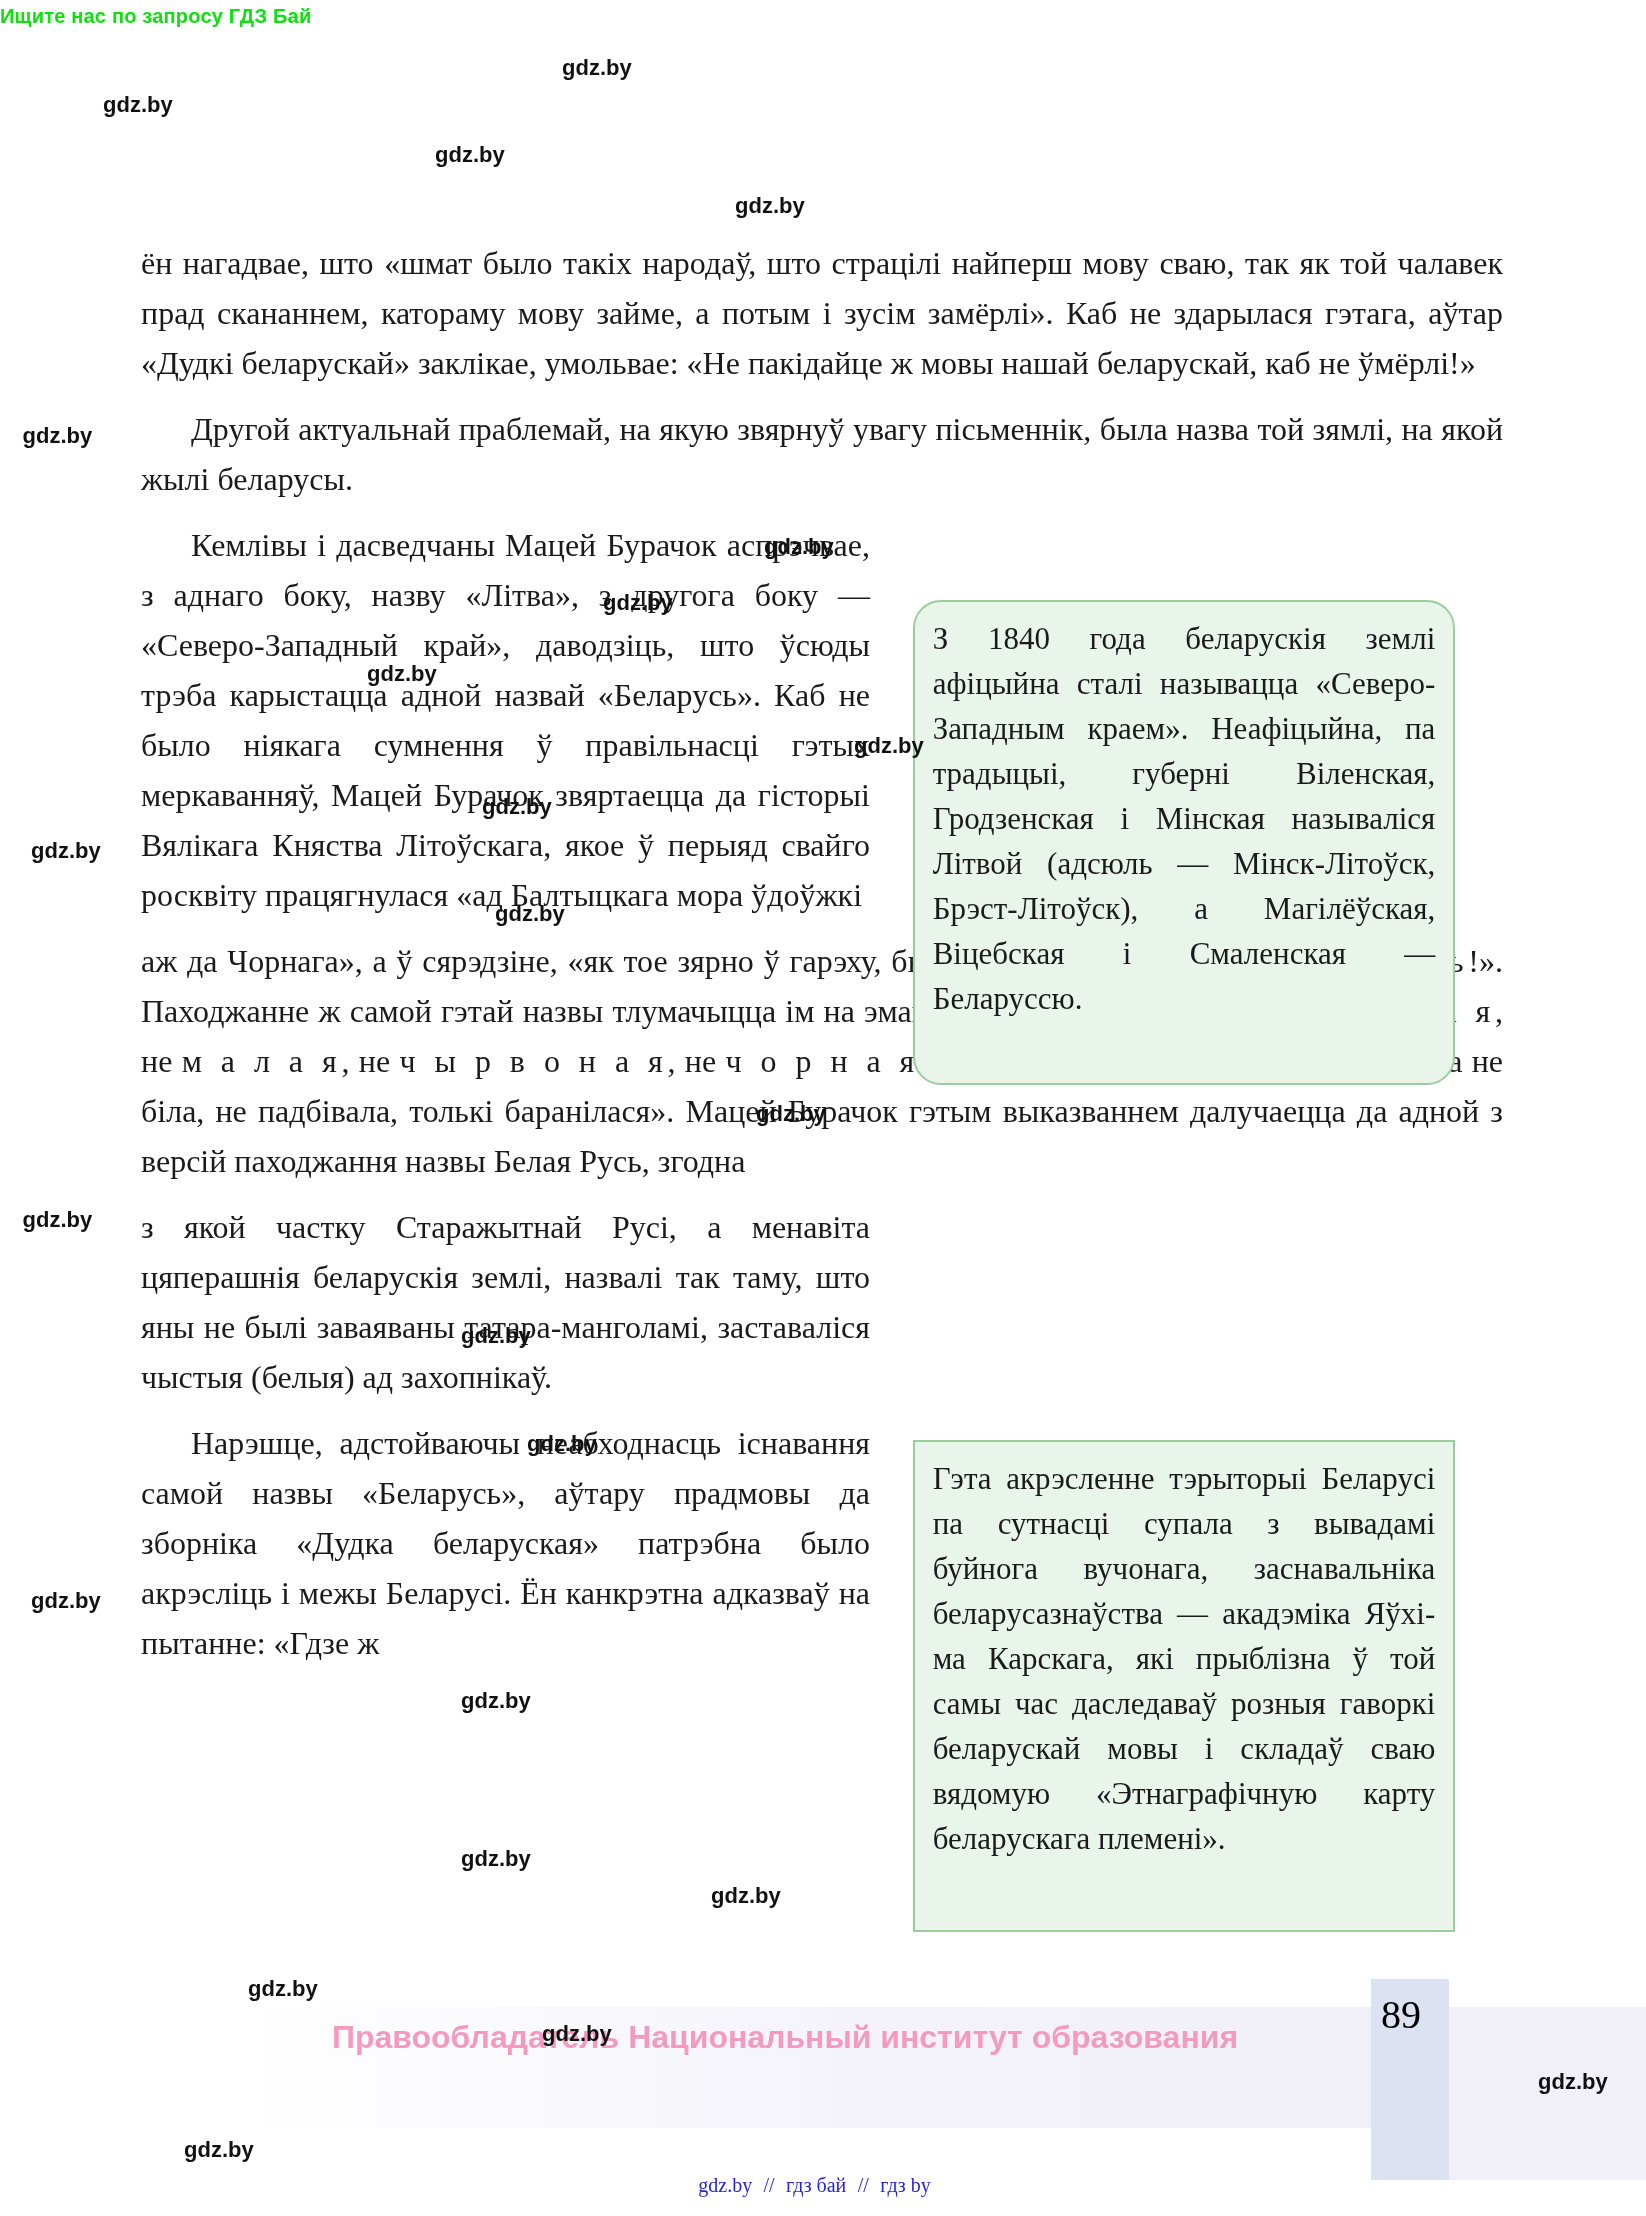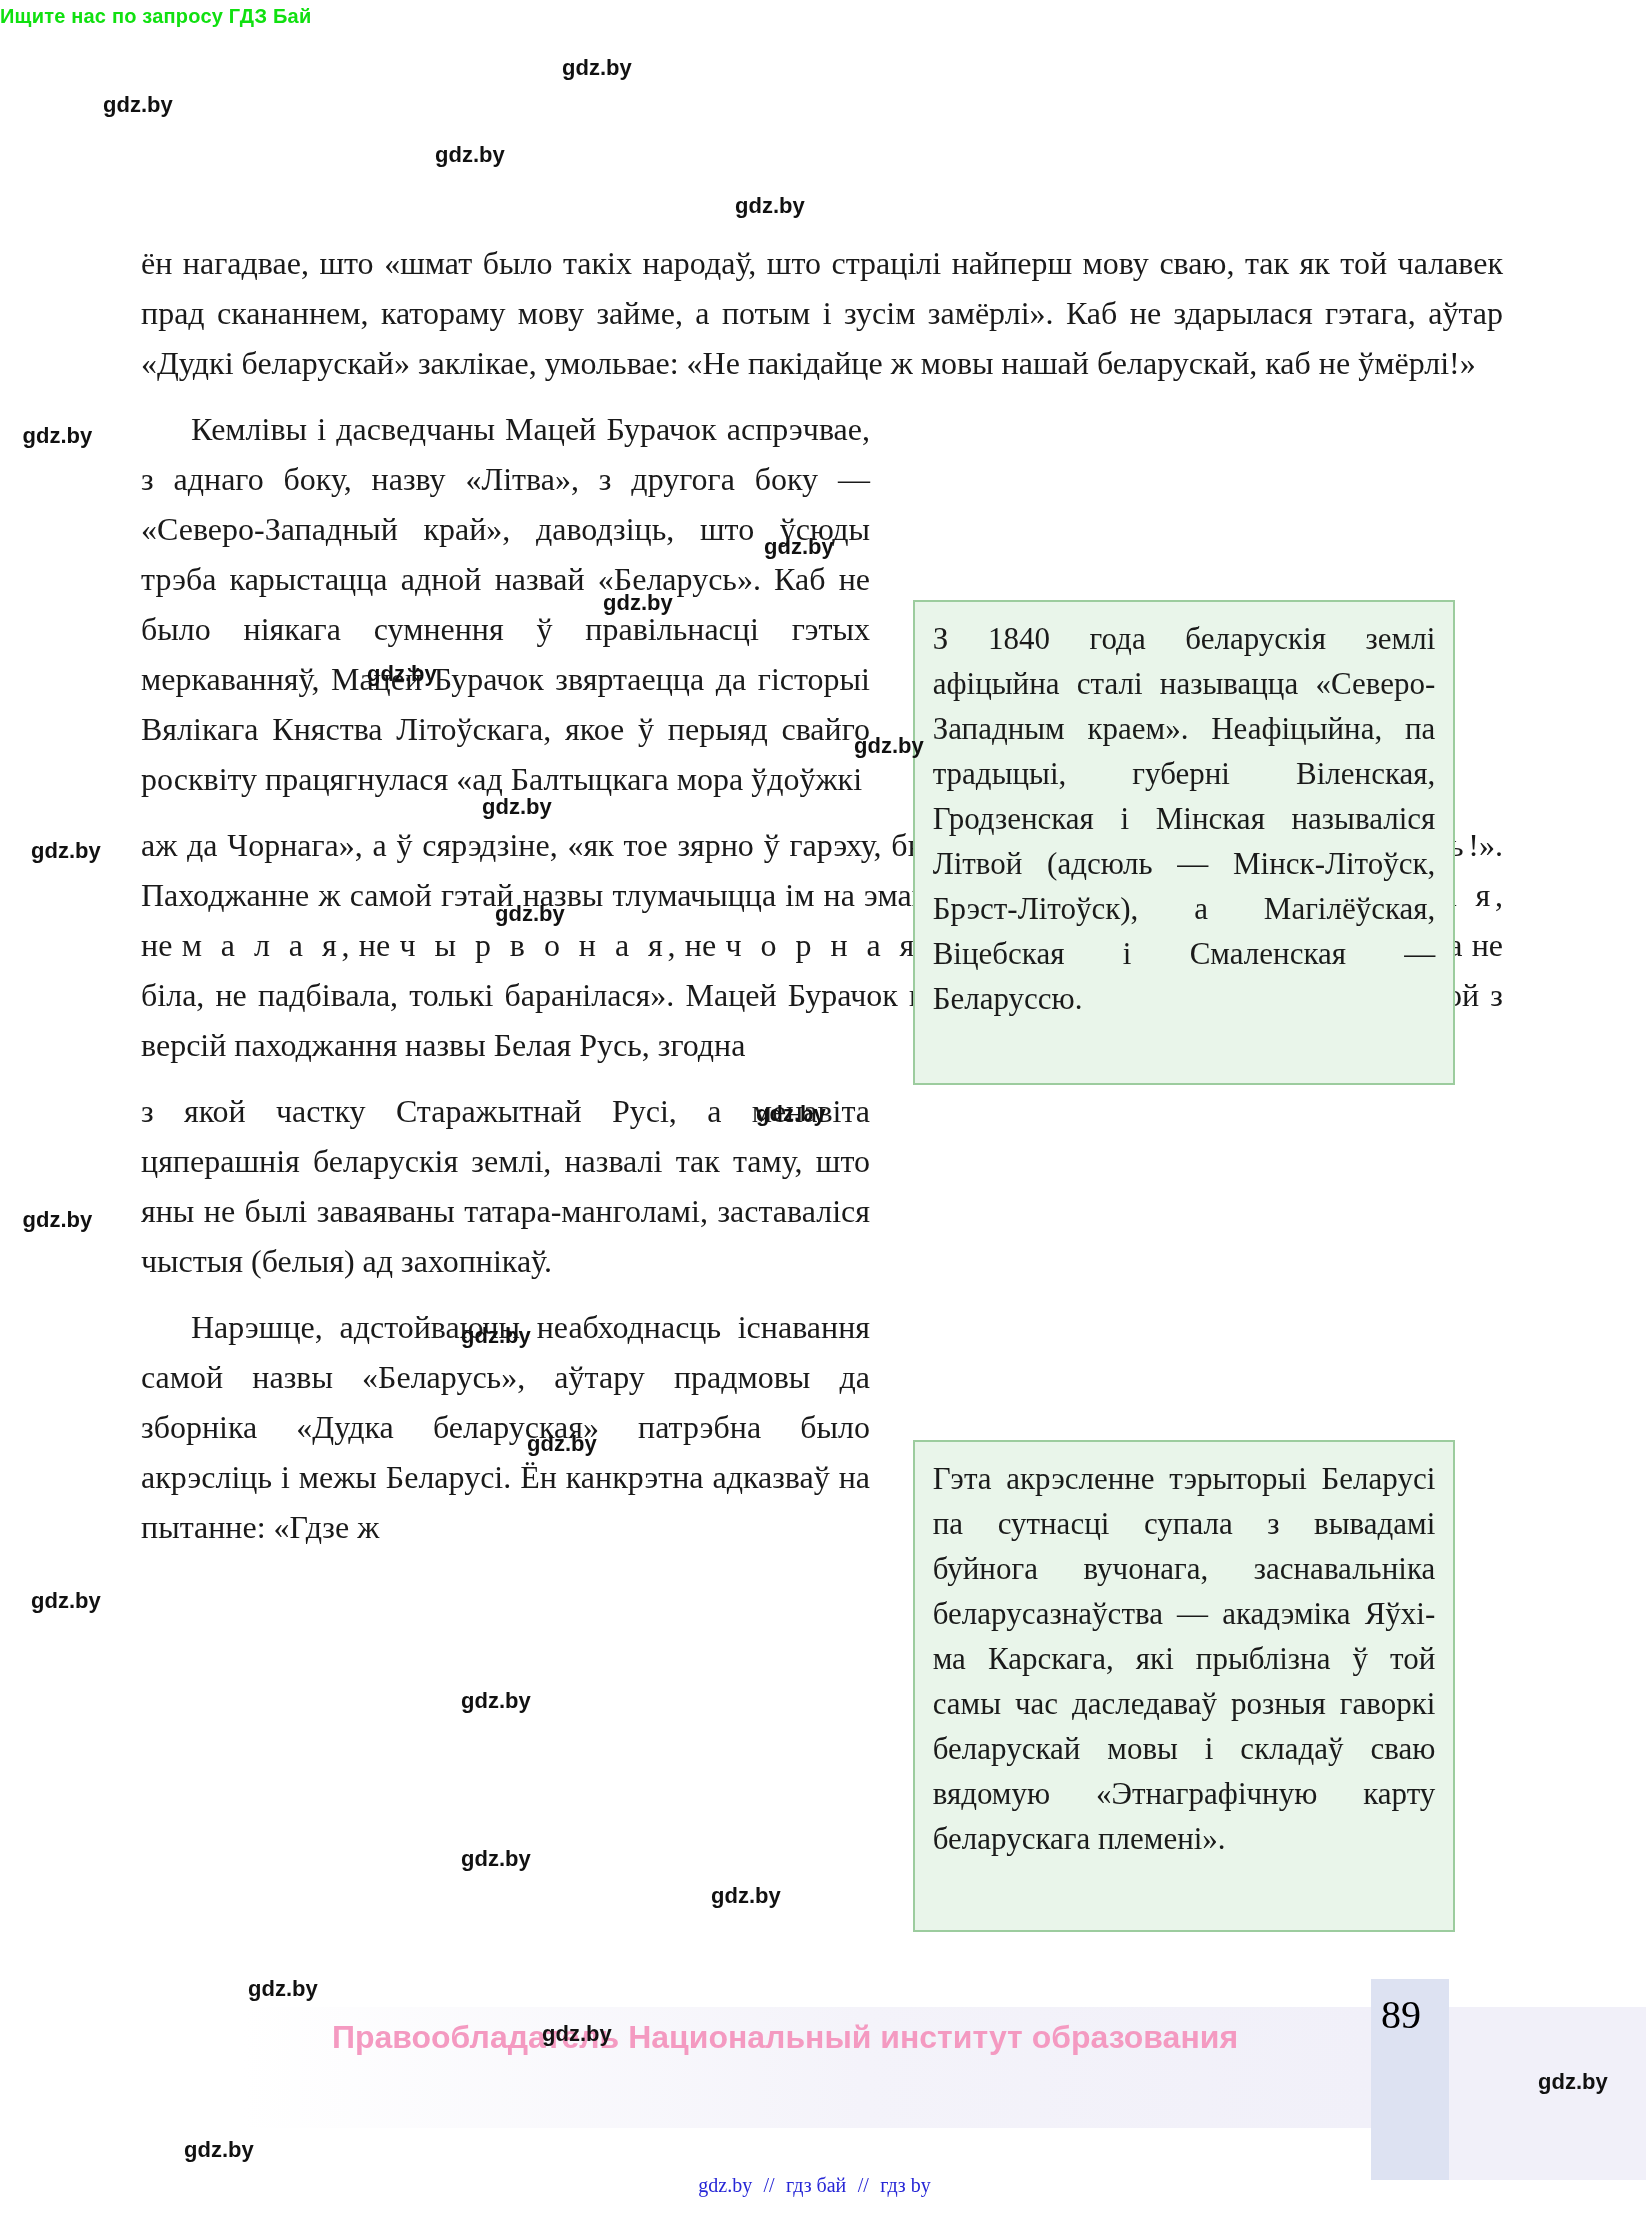--- a/index.html
+++ b/index.html
@@ -75,20 +75,21 @@
     line-height: 45px;
     text-align: justify;
     color: #1a1a1a;
     z-index: 2;
   }
   #note-box-1 {
     left: 913px;
     top: 600px;
     width: 542px;
     height: 485px;
+    border-radius: 28px;
   }
   #note-box-2 {
     left: 913px;
     top: 1440px;
     width: 542px;
     height: 492px;
   }
 
   
   #page-number-plate {
@@ -155,20 +156,21 @@
 </style>
 </head>
 <body>
 
 <div id="promo-banner">Ищите нас по запросу ГДЗ Бай</div>
 
 <div id="page-body">
 
   <p class="para">ён нагадвае, што «шмат было такіх народаў, што страцілі найперш мову сваю, так як той чалавек прад сканан­нем, катораму мову займе, а потым і зусім замёрлі». Каб не здарылася гэтага, аўтар «Дудкі бе­ларускай» заклікае, умольвае: «Не пакідайце ж мовы нашай бе­ла­рускай, каб не ўмёрлі!»</p>
 
+  <p class="para indent">Другой актуальнай праблемай, на якую звярнуў увагу пісьмен­нік, была назва той зямлі, на якой жылі беларусы.</p>
 
   <p class="para indent narrow">Кемлівы і дасведчаны Мацей Бу­рачок аспрэчвае, з аднаго боку, назву «Літва», з другога боку — «Северо-Западный край», даводзіць, што ўсюды трэба карыстацца адной назвай «Беларусь». Каб не было ніякага сум­нення ў правільнасці гэтых меркаван­няў, Мацей Бурачок звяртаецца да гісторыі Вялікага Княства Літоўскага, якое ў перыяд свайго росквіту працяг­нулася «ад Балтыцкага мора ўдоўжкі</p>
 
   <p class="para"><span>аж да Чорнага», а ў сярэдзіне, «як тое зярно ў гарэху, была наша зямліца — </span><span class="tracked">Б е л а р у с ь</span><span>!». Паходжанне ж самой гэтай назвы тлумачыц­ца ім на эмацыянальным узроўні: «Не </span><span class="tracked">в я л і к а я</span><span>, не </span><span class="tracked">м а л а я</span><span>, не </span><span class="tracked">ч ы р в о н а я</span><span>, не </span><span class="tracked">ч о р н а я</span><span> яна была, а </span><span class="tracked">б е л а я</span><span>, чыстая: нікога не біла, не падбівала, толькі баранілася». Мацей Бурачок гэтым выказваннем далучаецца да адной з версій паходжання назвы Белая Русь, згодна</span></p>
 
   <p class="para narrow">з якой частку Старажытнай Русі, а менавіта цяперашнія беларускія зем­лі, назвалі так таму, што яны не былі заваяваны татара-манголамі, заста­валіся чыстыя (белыя) ад захопнікаў.</p>
 
   <p class="para indent narrow">Нарэшце, адстойваючы неабход­насць існавання самой назвы «Бела­русь», аўтару прадмовы да зборніка «Дудка беларуская» патрэбна было акрэсліць і межы Беларусі. Ён кан­крэтна адказваў на пытанне: «Гдзе ж</p>
 
 </div>

